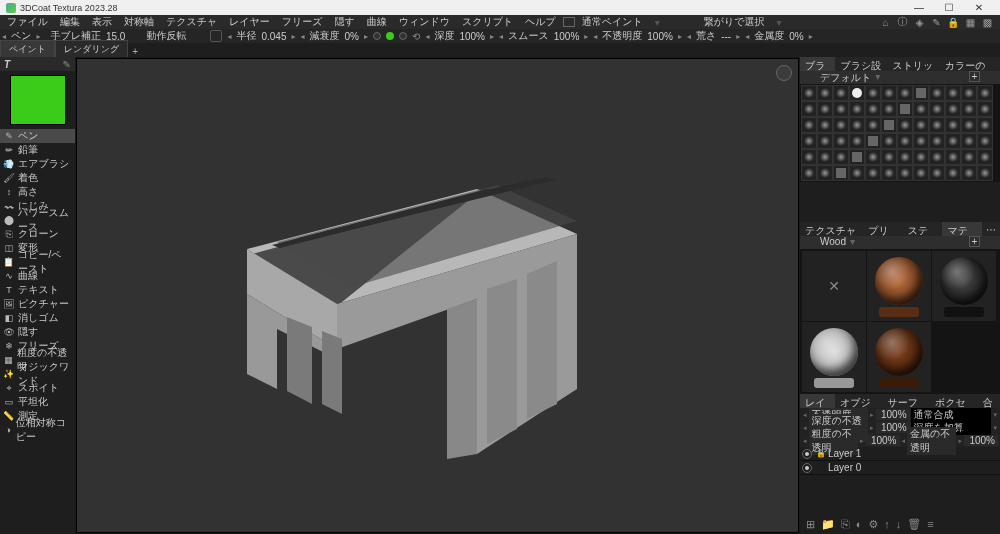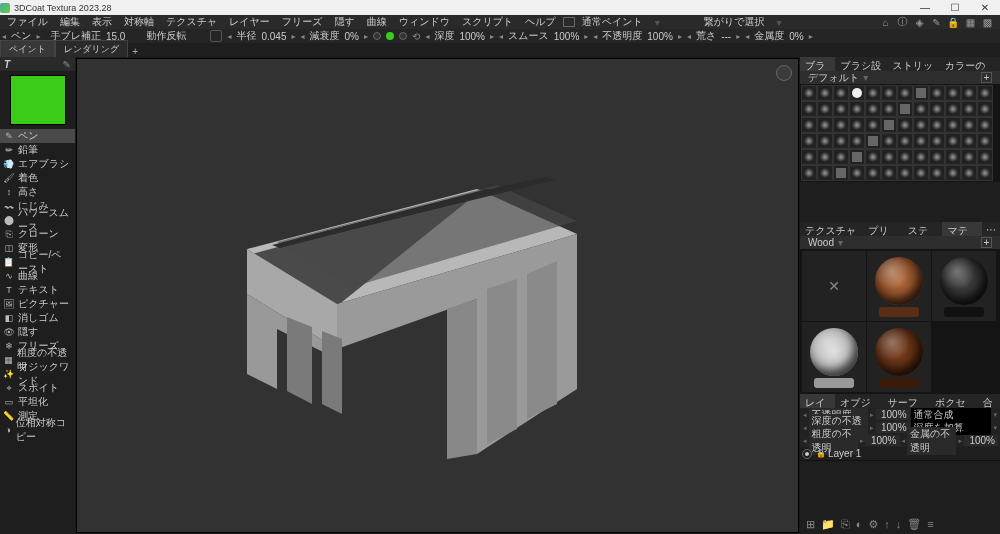--- a/index.html
+++ b/index.html
@@ -1,17 +1,17 @@
 <!DOCTYPE html>
 <html><head>
 <meta charset="utf-8">
 <style>
 * { margin:0; padding:0; box-sizing:border-box; font-family:"Meiryo UI","MS Gothic",sans-serif; font-size:10px; color:#ccc; user-select:none; }
 body { width:1000px; height:534px; background:#1a1a1a; overflow:hidden; position:relative; }
-.titlebar { height:15px; background:#f0f0f0; display:flex; align-items:center; padding:0 0; color:#333; }
+.titlebar { height:15px; background:#f0f0f0; display:flex; align-items:center; padding:0 6px; color:#333; }
 .titlebar .logo { width:10px; height:10px; background:linear-gradient(135deg,#4a9,#6c4); border-radius:2px; margin-right:4px; }
 .titlebar .title { color:#333; font-size:9px; flex:1; }
 .titlebar .winbtn { width:30px; text-align:center; color:#333; font-size:10px; cursor:pointer; }
 .menubar { height:14px; background:#2a2a2a; display:flex; align-items:center; padding:0 2px; gap:2px; }
 .menubar span { padding:0 5px; font-size:10px; cursor:pointer; }
 .menubar .chk { width:10px; height:10px; border:1px solid #666; display:inline-block; vertical-align:middle; }
 .menubar .sep { flex:1; }
 .toolbar1 { height:14px; background:#252525; display:flex; align-items:center; padding:0 2px; gap:5px; font-size:9px; }
 .toolbar1 .ico { width:12px; height:12px; border:1px solid #555; border-radius:2px; }
 .toolbar1 .arrow { color:#888; font-size:8px; }
@@ -30,21 +30,21 @@
 .tool-list .tico { width:10px; height:10px; display:inline-flex; align-items:center; justify-content:center; color:#bbb; font-size:9px; }
 .viewport { flex:1; background:#323232; position:relative; border:1px solid #000; margin:1px; overflow:hidden;}
 .viewport svg { position:absolute; top:0; left:0; }
 .vpicons { position:absolute; top:6px; right:6px; display:flex; gap:2px; }
 .vpicons .vpi { width:16px; height:16px; background:#44444480; border-radius:50%; border:1px solid #666; }
 .rightcol { width:200px; background:#1e1e1e; display:flex; flex-direction:column; }
 .rtabs { height:14px; display:flex; background:#252525; font-size:9px; }
 .rtabs span { padding:2px 5px; cursor:pointer; }
 .rtabs span.active { background:#383838; }
 .rtabs .more { margin-left:auto; padding:2px 4px; }
-.panel-hdr { height:13px; background:#2e2e2e; display:flex; align-items:center; padding:0 8px; font-size:9px; }
+.panel-hdr { height:13px; background:#2e2e2e; display:flex; padding:0 20px; font-size:9px; }
 .panel-hdr .add { margin-left:auto; border:1px solid #555; width:11px; height:11px; text-align:center; line-height:9px; }
 .brush-grid { display:grid; grid-template-columns:repeat(12,16px); gap:0; padding:1px; background:#141414; }
 .brush-grid .b { width:16px; height:16px; background:#222; border:1px solid #333; position:relative; }
 .brush-grid .b::after{ content:""; position:absolute; inset:2px; border-radius:50%; background:radial-gradient(circle,#888 10%,#00000000 70%); }
 .brush-grid .b.solid::after{ background:#eee; border-radius:50%; }
 .brush-grid .b.sq::after{ border-radius:0; background:#666; }
 .mat-grid { display:grid; grid-template-columns:repeat(3,64px); gap:1px; padding:2px; background:#141414; }
 .mat-grid .m { width:64px; height:70px; background:#222; position:relative; }
 .mat-grid .m .sph { width:48px; height:48px; border-radius:50%; margin:6px auto 0; background:radial-gradient(circle at 35% 30%,#fff5,#0000 40%),radial-gradient(circle at 50% 50%,var(--c1),var(--c2)); box-shadow:inset -4px -6px 8px #000a; }
 .mat-grid .m .base { width:40px; height:10px; background:var(--c2); margin:2px auto 0; border-radius:3px; }
@@ -444,20 +444,25 @@
           <span class="ar">▸</span>
         <span class="val">100%</span>
       </div>
     </div>
     <div class="layer-list" id="layer-list">
         <div class="lrow">
           <span class="eye on"></span>
           <span class="lock">🔒</span>
           <span>Layer 1</span>
         </div>
+        <div class="lrow">
+          <span class="eye on"></span>
+          <span class="lock"></span>
+          <span>Layer 0</span>
+        </div>
       </div>
 
     <div class="bottom-icons">
       <span>⊞</span>
       <span>📁</span>
       <span>⎘</span>
       <span>◐</span>
       <span>⚙</span>
       <span>↑</span>
       <span>↓</span>

